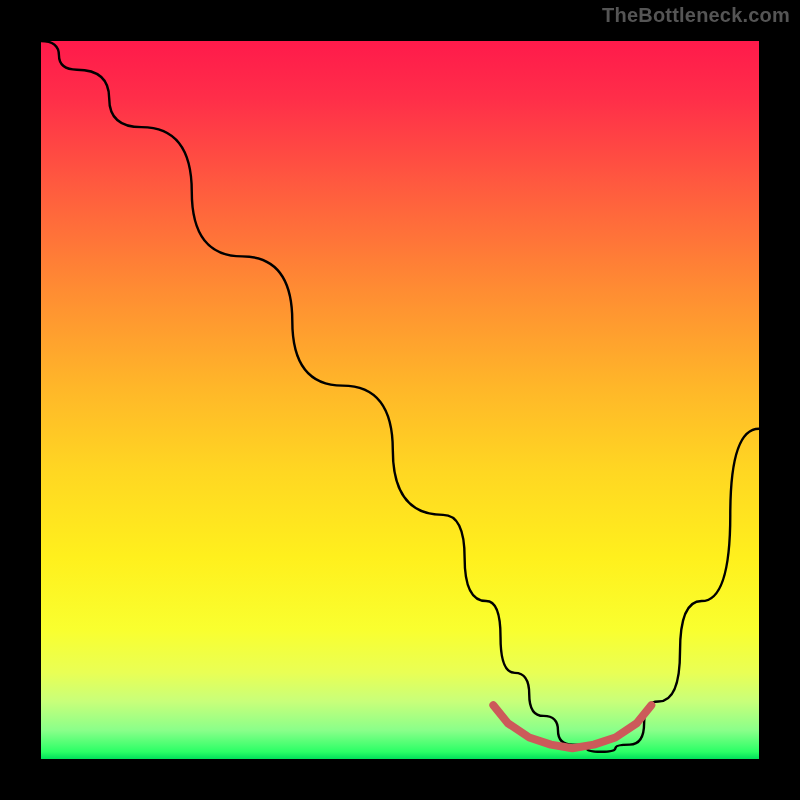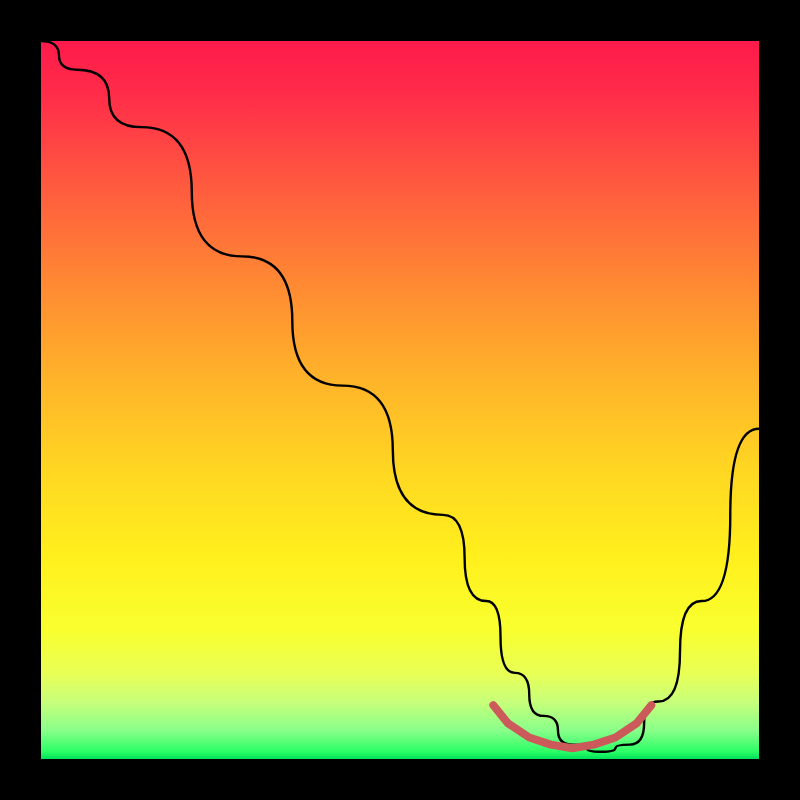--- a/index.html
+++ b/index.html
@@ -57,20 +57,21 @@
   svg.curve {
     position: absolute;
     inset: 0;
   }
 </style>
 </head>
 <body>
 
 <div class="frame">
 
+  <div class="attribution">TheBottleneck.com</div>
 
   <div class="plot">
     <div class="gradient-bg"></div>
 
     <svg class="curve" viewBox="0 0 718 718" preserveAspectRatio="none">
       <path d="M 0 0 Q 17.95 0 17.95 14.360000000000014 Q 17.95 28.720000000000027 35.9 28.720000000000027 Q 68.21000000000001 28.720000000000027 68.21000000000001 57.44 Q 68.21000000000001 86.15999999999997 100.52000000000001 86.15999999999997 Q 150.78000000000003 86.15999999999997 150.78000000000003 150.78 Q 150.78000000000003 215.40000000000003 201.04000000000002 215.40000000000003 Q 251.3 215.40000000000003 251.3 280.02 Q 251.3 344.64 301.56 344.64 Q 351.82000000000005 344.64 351.82000000000005 409.26 Q 351.82000000000005 473.88 402.08000000000004 473.88 Q 423.62 473.88 423.62 516.96 Q 423.62 560.04 445.16 560.04 Q 459.52 560.04 459.52 595.94 Q 459.52 631.84 473.88 631.84 Q 488.24 631.84 488.24 653.38 Q 488.24 674.92 502.59999999999997 674.92 Q 516.96 674.92 516.96 689.28 Q 516.96 703.64 531.32 703.64 Q 545.6800000000001 703.64 545.6800000000001 707.23 Q 545.6800000000001 710.82 560.04 710.82 Q 574.4 710.82 574.4 707.23 Q 574.4 703.64 588.76 703.64 Q 603.12 703.64 603.12 682.0999999999999 Q 603.12 660.56 617.48 660.56 Q 639.02 660.56 639.02 610.3 Q 639.02 560.04 660.5600000000001 560.04 Q 689.28 560.04 689.28 473.88 Q 689.28 387.71999999999997 718 387.71999999999997" fill="none" stroke="#000000" stroke-width="2.4" id="curve-path"></path>
       <path d="M 452.34 664.15 L 466.7 682.1 L 488.24 696.46 L 509.78 703.64 L 531.32 707.23 L 552.86 703.64 L 574.4 696.46 L 595.9399999999999 682.1 L 610.3 664.15" fill="none" stroke="#cc5a5a" stroke-width="8" stroke-linecap="round" stroke-linejoin="round" id="marker-path"></path>
     </svg>
   </div>
 

